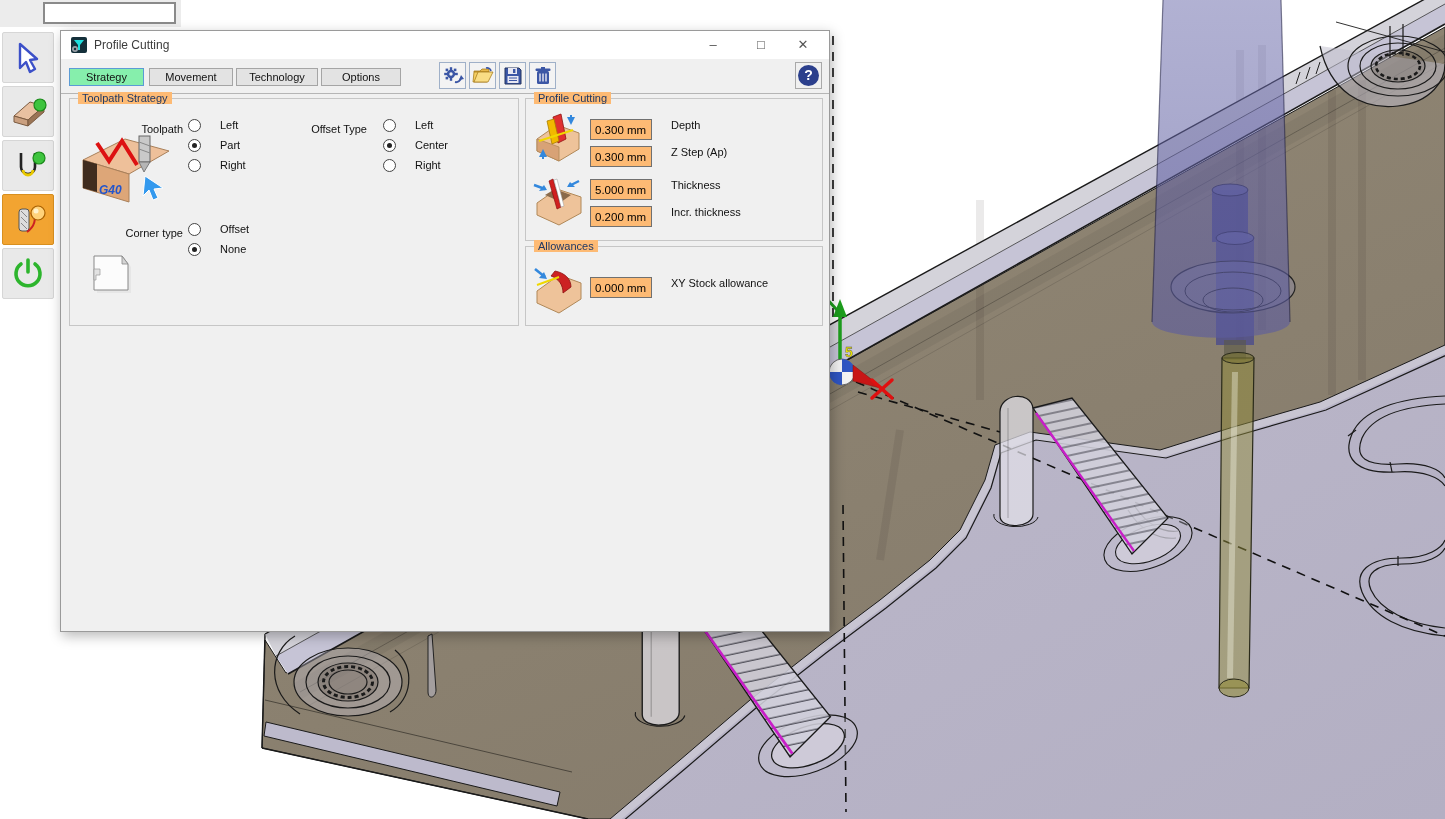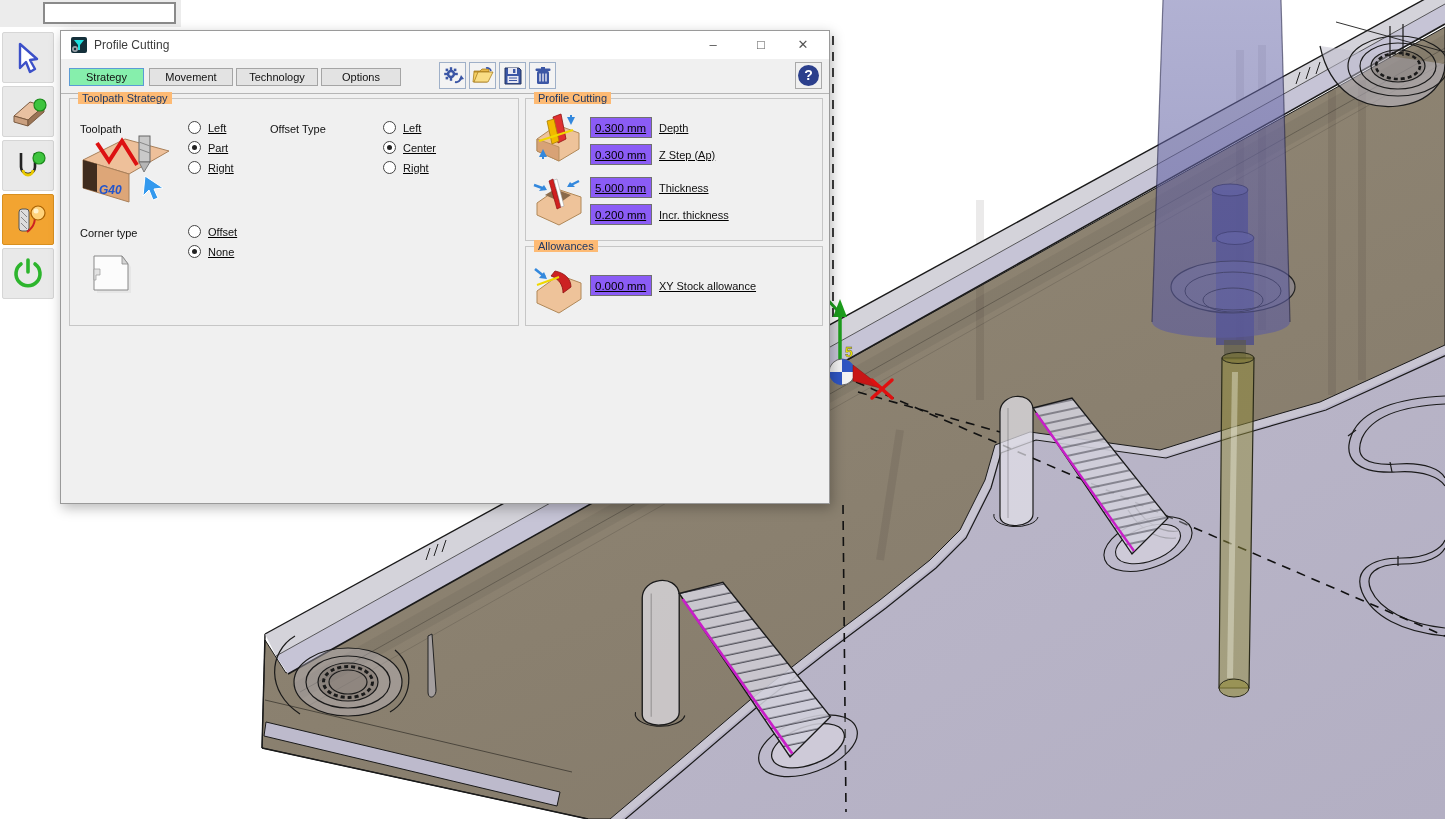--- a/index.html
+++ b/index.html
@@ -15,21 +15,21 @@
   .quickbox { position:absolute; left:43px; top:2px; width:133px; height:22px; background:#fff;
               border:2px solid #8a8a8a; font-size:11px; padding:0 4px; z-index:3; }
 
   
   .sbtn { position:absolute; left:2px; width:52px; height:51px; background:#e9e9e9;
           border:1px solid #d6d6d6; border-radius:2px; display:flex; align-items:center;
           justify-content:center; z-index:3; cursor:pointer; }
   .sbtn.active { background:#f2a431; border-color:#d88f1f; }
 
   
-  .dialog { position:absolute; left:60px; top:30px; width:770px; height:474px; background:#f0f0f0;
+  .dialog { position:absolute; left:60px; top:30px; width:770px; height:602px; background:#f0f0f0;
             border:1px solid #9a9a9a; box-shadow:2px 4px 12px rgba(0,0,0,.28); z-index:5; }
   .titlebar { position:absolute; left:0; top:0; right:0; height:28px; background:#ffffff; }
   .dlg-ico { position:absolute; left:10px; top:6px; width:16px; height:16px; }
   .dlg-title { position:absolute; left:33px; top:7px; font-size:12px; color:#3c3c3c; }
   .wbtn { position:absolute; top:2px; width:32px; height:24px; text-align:center; line-height:24px;
           font-size:13px; color:#555; cursor:pointer; }
   .hr { position:absolute; left:0; right:0; top:62px; border-top:1px solid #b5b5b5; }
 
   .tab { position:absolute; top:37px; height:18px; background:#e3e3e3; border:1px solid #a5a5a5;
          font-size:11px; text-align:center; line-height:16px; cursor:pointer; color:#111; }
@@ -39,27 +39,27 @@
           border:1px solid #9fb0c8; display:flex; align-items:center; justify-content:center; cursor:pointer; }
   .helpbtn { position:absolute; top:31px; right:7px; width:27px; height:27px; background:#f0f0f0;
              border:1px solid #a9a9a9; display:flex; align-items:center; justify-content:center; cursor:pointer; }
   .helpball { width:21px; height:21px; border-radius:50%; background:#2b3f8c; color:#fff;
               font-weight:bold; font-size:14px; text-align:center; line-height:21px; }
 
   .groupbox { position:absolute; border:1px solid #c6c6c6; }
   .gtitle { position:absolute; top:-7px; left:8px; background:#fdba74; padding:0 4px;
             font-size:11px; color:#1f3864; }
   .flabel, .rlabel { font-size:11px; color:#111; }
-  .row { position:absolute; display:flex; align-items:center; gap:7px; height:17px;text-decoration:underline; }
-  .rightlab { position:absolute; text-align:left; font-size:11px; color:#111; }
+  .row { position:absolute; display:flex; align-items:flex-start; gap:19px; height:17px; }
+  .rightlab { position:absolute; text-align:right; font-size:11px; color:#111; }
   .radio { width:13px; height:13px; border:1px solid #444; border-radius:50%; background:#fff;
            display:inline-block; position:relative; cursor:pointer; flex:0 0 13px; }
   .radio.checked::after { content:''; position:absolute; left:3px; top:3px; width:5px; height:5px;
            border-radius:50%; background:#222; }
-  .numfield { width:62px; height:21px; border:1px solid #707070; background:#8b5cf6; font-size:11.5px;
+  .numfield { width:62px; height:21px; border:1px solid #707070; background:#fdba74; font-size:11.5px;
               padding:1px 4px; font-family:"Liberation Sans",sans-serif; }
 </style>
 </head>
 <body>
 
 <div id="stage">
 
   <svg id="viewport" viewBox="0 0 1445 819">
     <defs>
       <linearGradient id="brownG" x1="0" y1="0" x2="0.6" y2="1">

